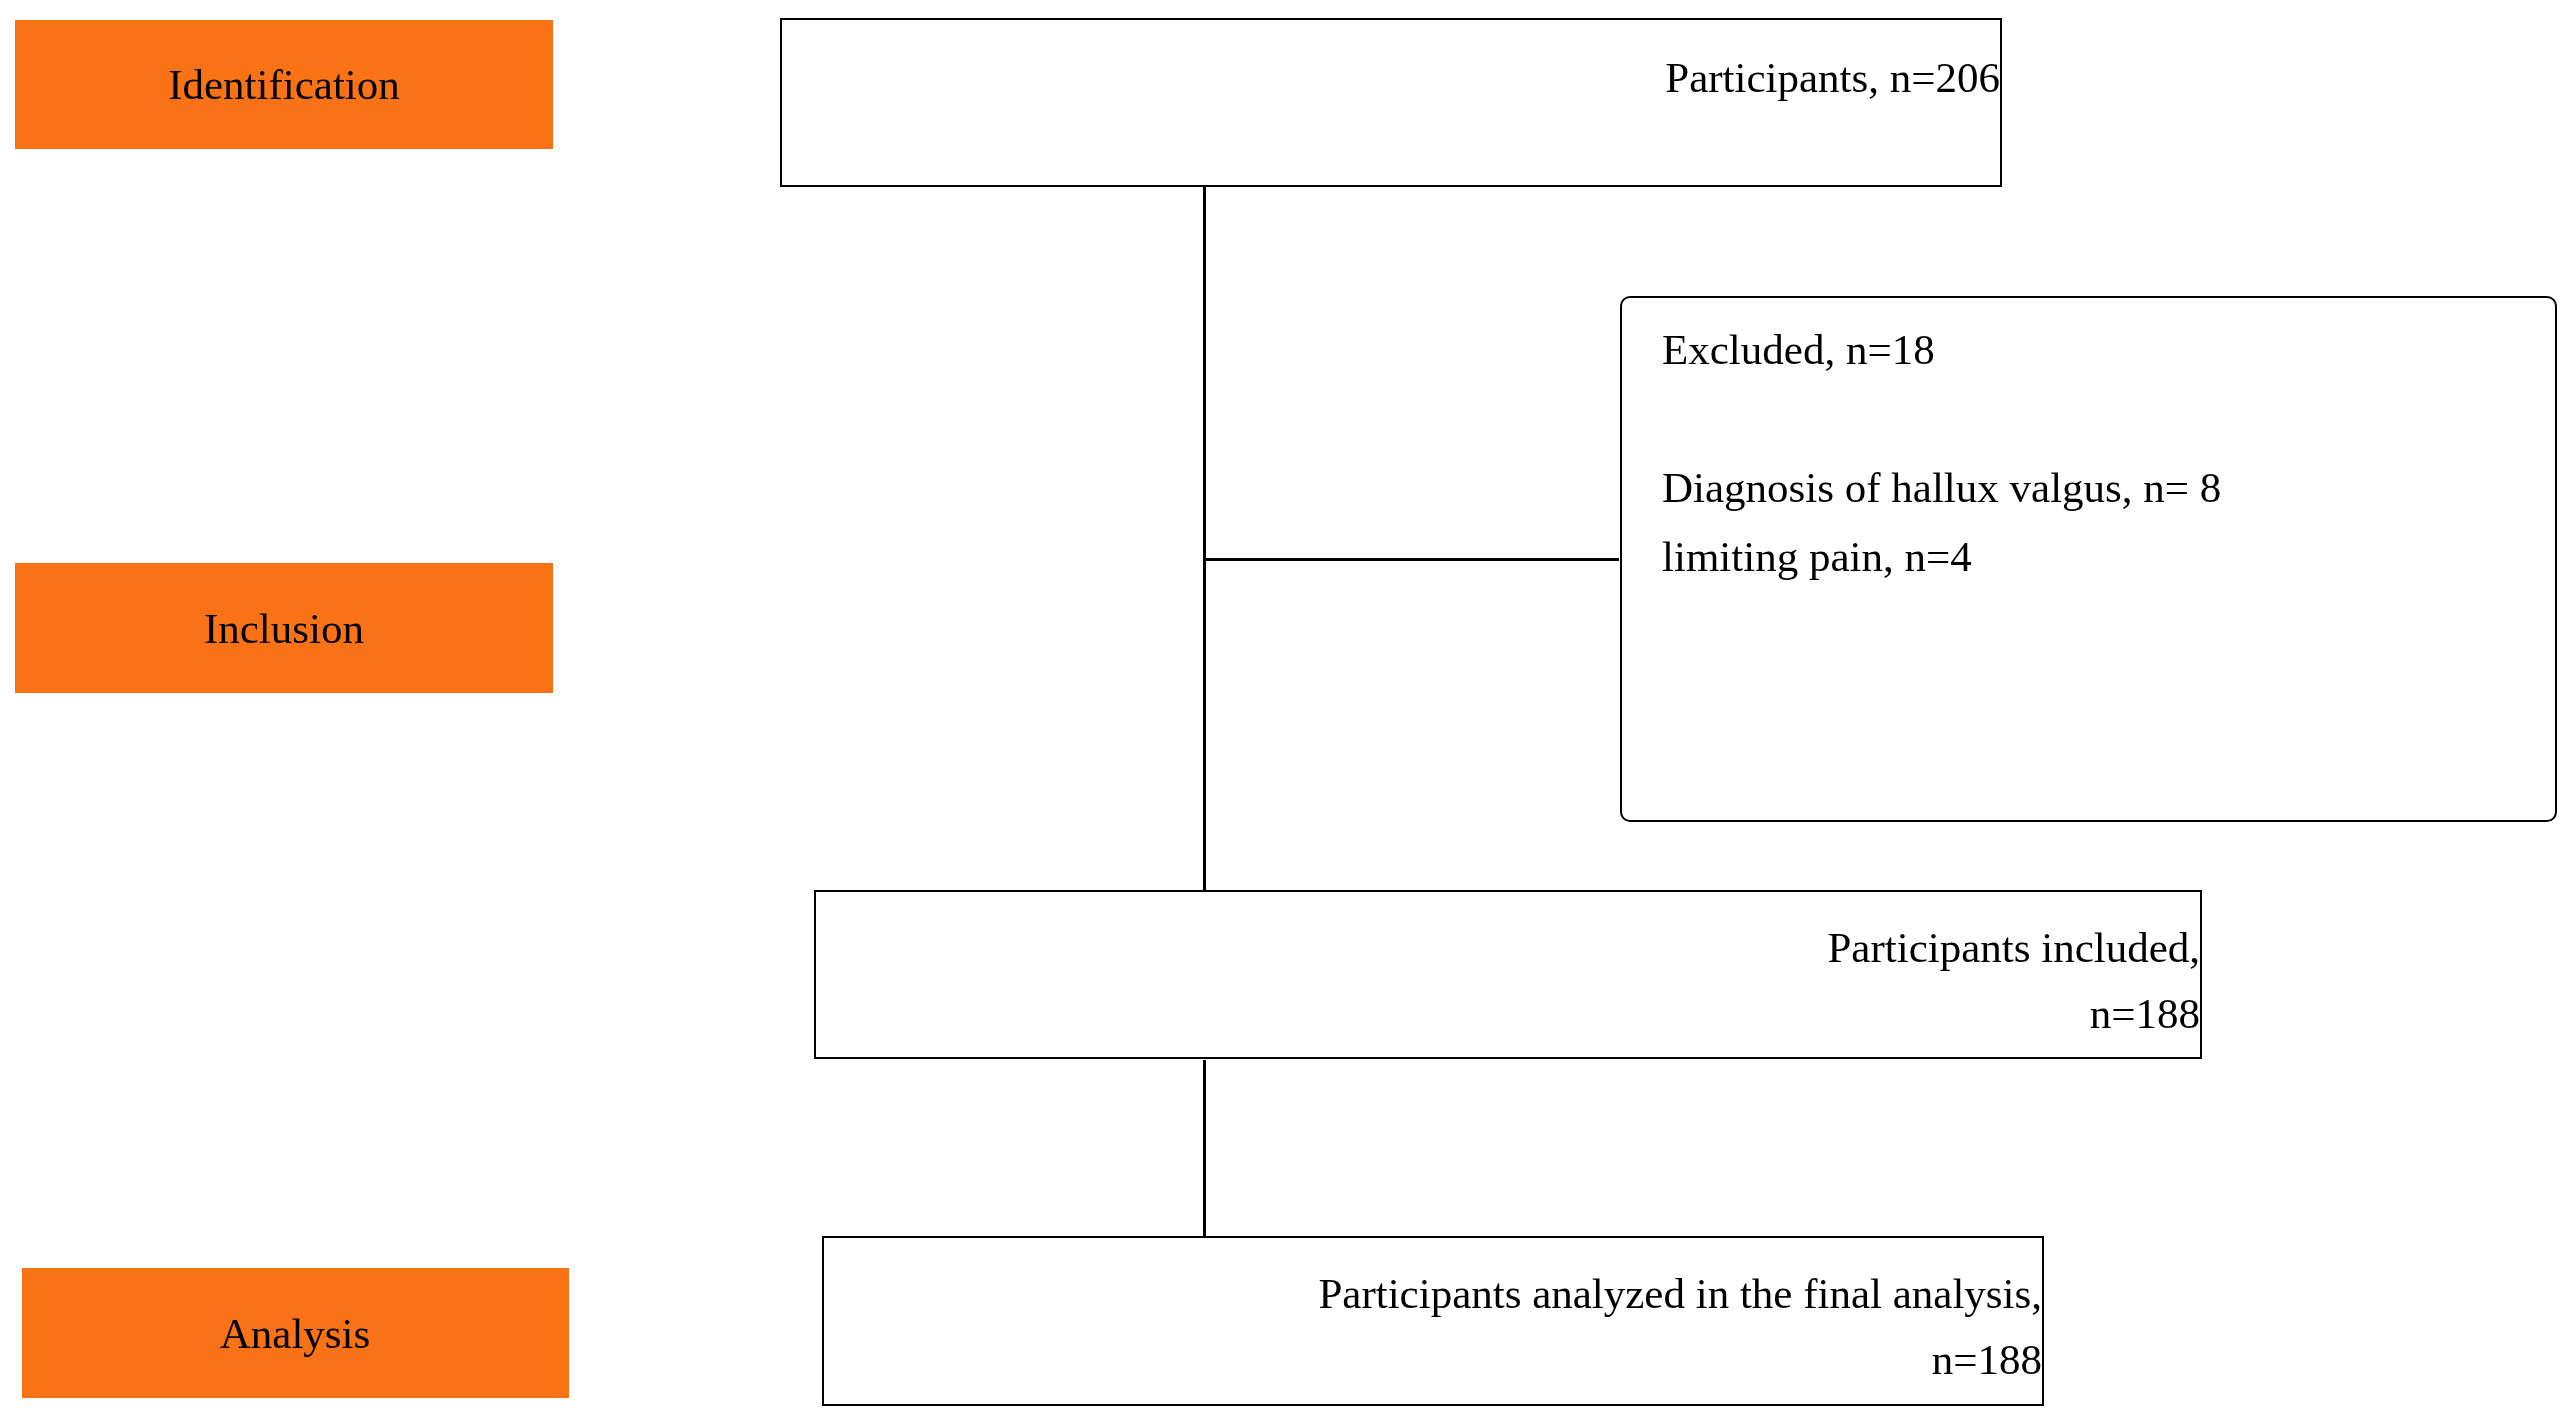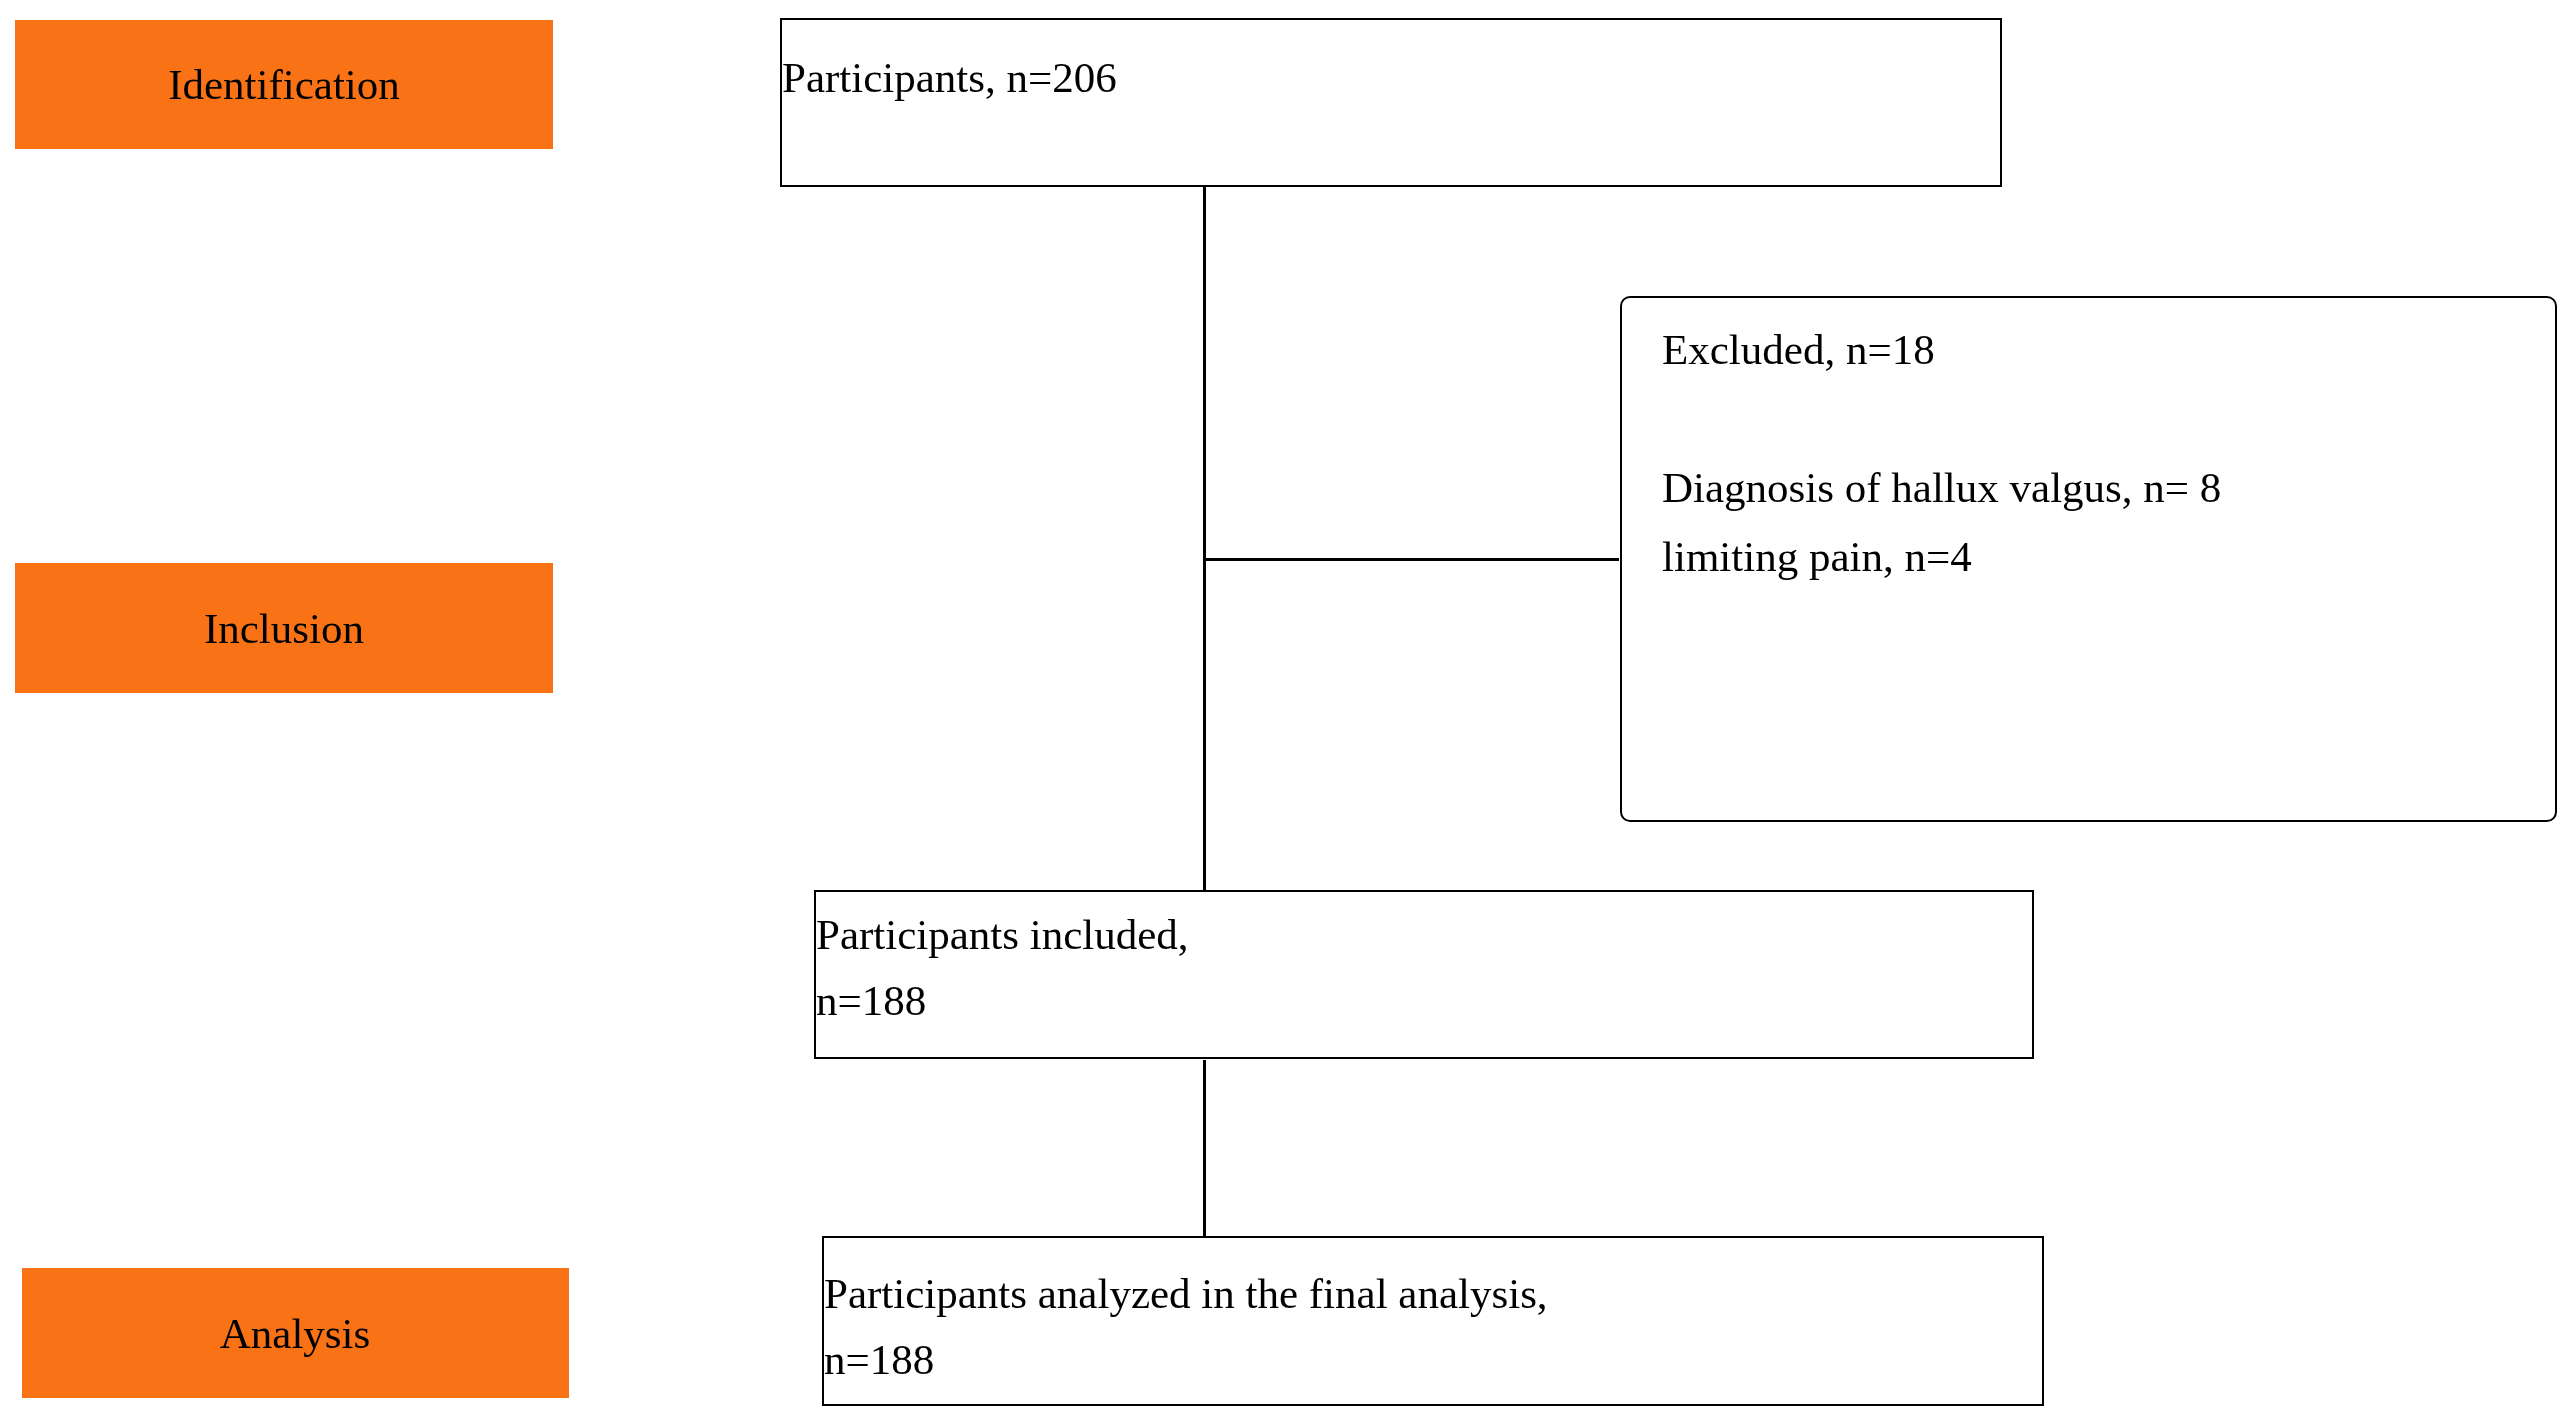--- a/index.html
+++ b/index.html
@@ -26,36 +26,36 @@
     color: #000000;
   }
   .flow-box {
     position: absolute;
     background: #ffffff;
     border: 2.5px solid #000000;
     box-sizing: border-box;
     font-size: 43px;
   }
   .flow-box.centered {
-    text-align: left;
+    text-align: right;
   }
   .line-80 { line-height: 66px; }
   .connector {
     position: absolute;
     background: #000000;
   }
   #box-participants { left: 780px; top: 18px; width: 1222px; height: 169px; padding-top: 33px; }
   #box-excluded {
     left: 1620px; top: 296px; width: 937px; height: 526px;
     padding: 16.5px 40px 0 40px;
     line-height: 69px;
     text-align: left;
     border-radius: 10px;
   }
-  #box-included { left: 814px; top: 890px; width: 1220px; height: 169px; padding-top: 10px; }
+  #box-included { left: 814px; top: 890px; width: 1388px; height: 169px; padding-top: 23px; }
   #box-analyzed { left: 814px; top: 1236px; width: 1222px; height: 170px; padding-top: 23px; margin-left: 8px; }
 
   #label-identification { left: 15px; top: 20px; width: 538px; height: 129px; }
   #label-inclusion      { left: 15px; top: 563px; width: 538px; height: 130px; }
   #label-analysis       { left: 21.5px; top: 1268px; width: 547px; height: 130px; }
 
   #conn-v1 { left: 1203px; top: 187px;  width: 3.3px;   height: 703px; }
   #conn-h1 { left: 1204px; top: 558px;  width: 415px; height: 3.3px; }
   #conn-v2 { left: 1203px; top: 1060px; width: 3.3px;   height: 177px; }
 

